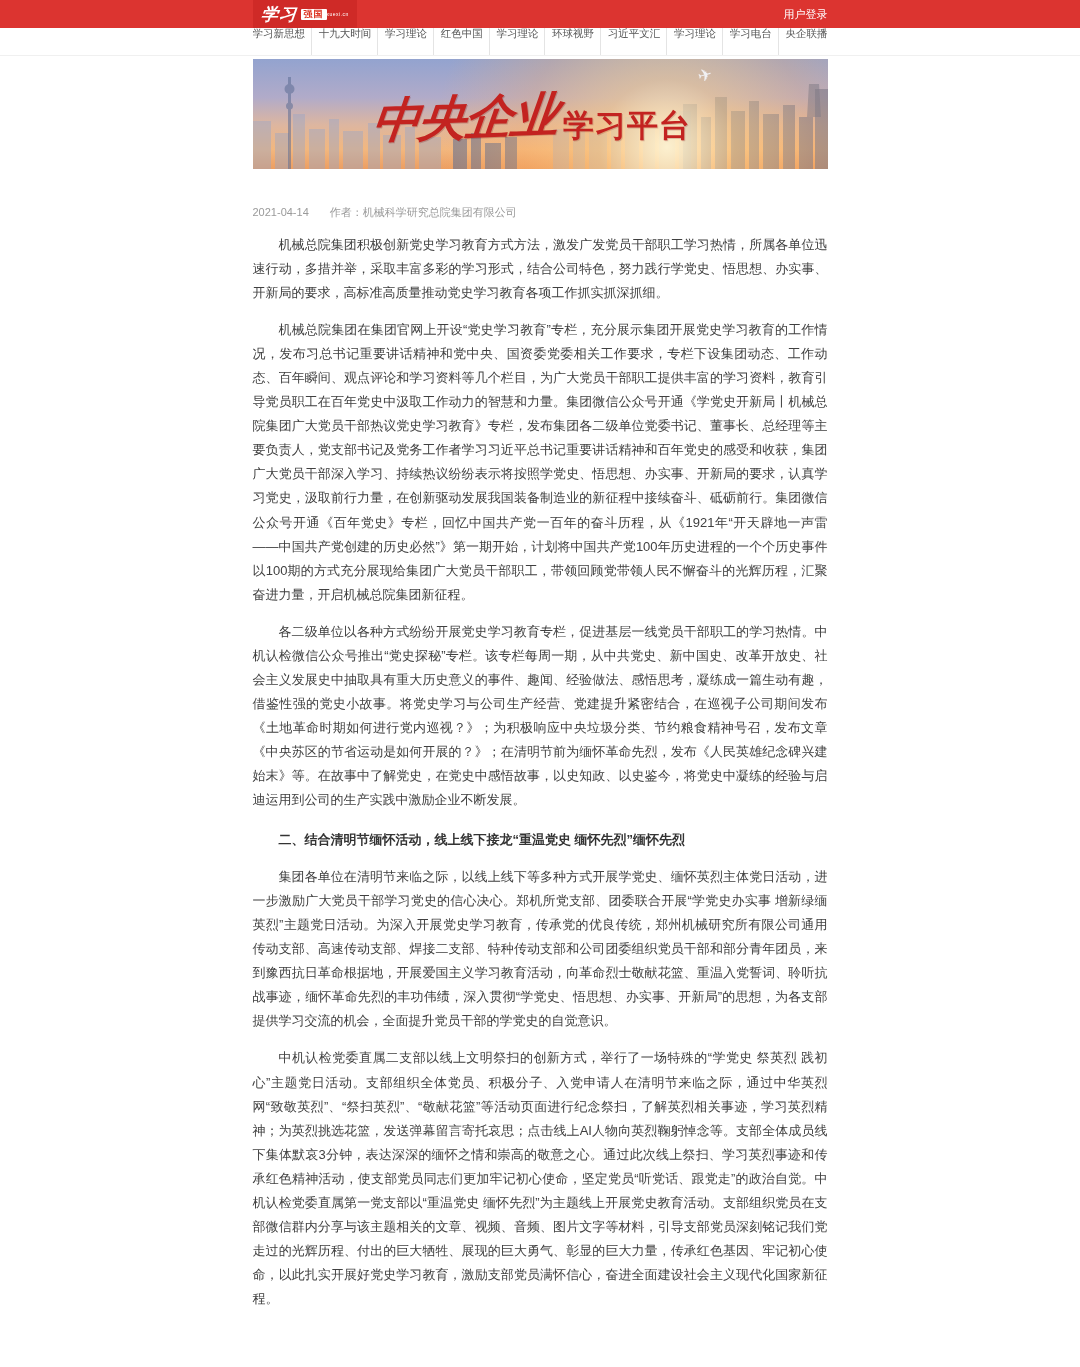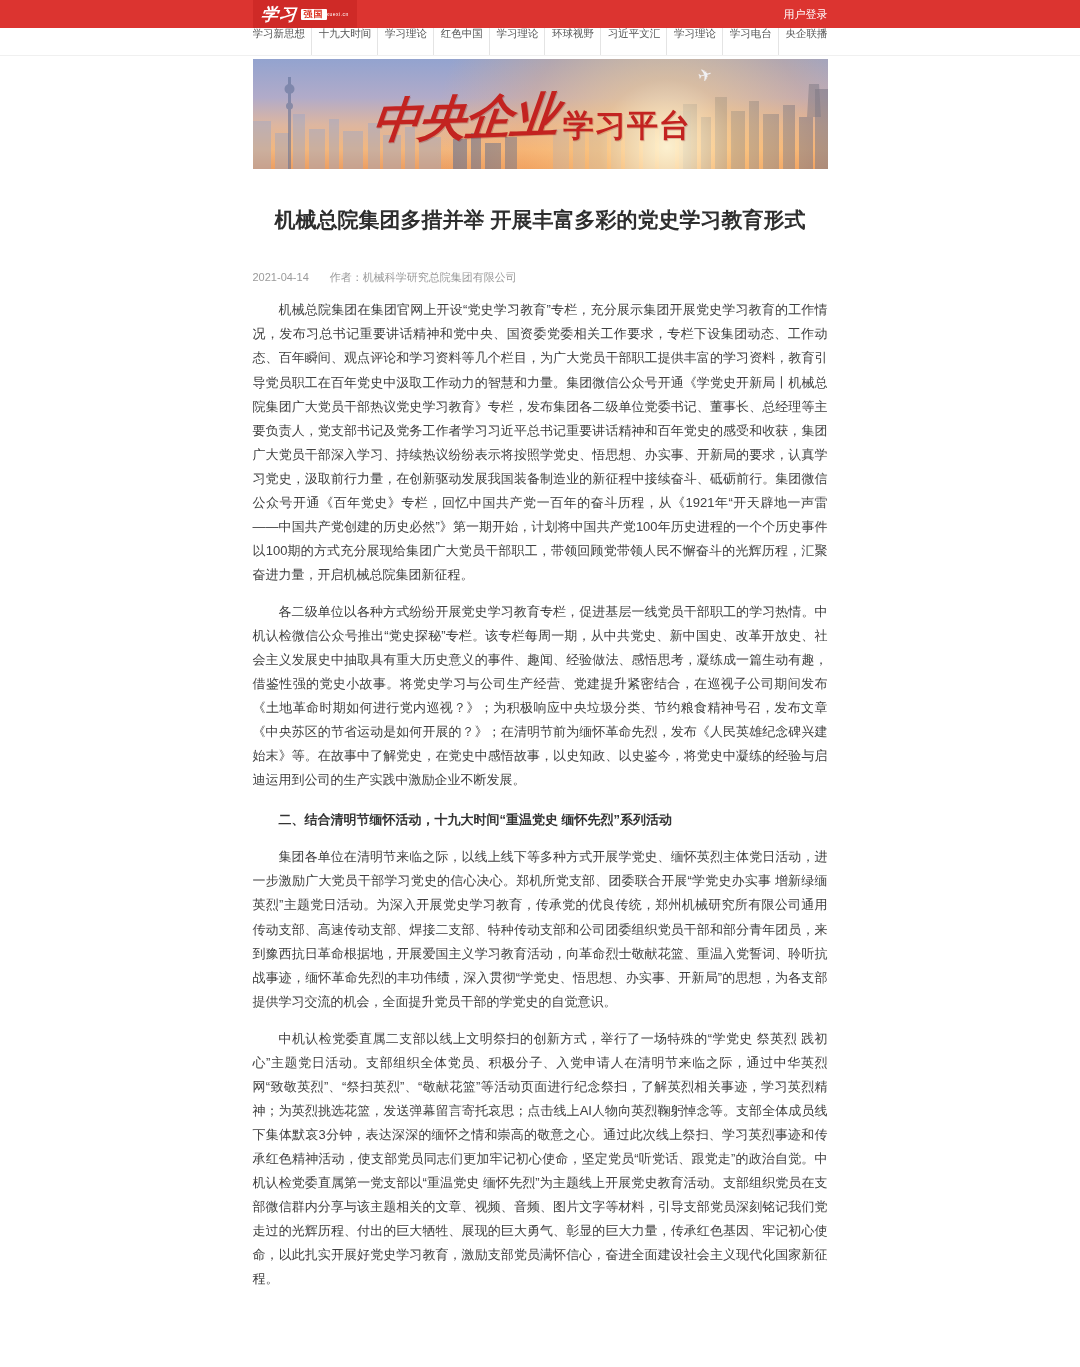--- a/index.html
+++ b/index.html
@@ -134,27 +134,27 @@
     <div class="banner-sun"></div>
     <span class="plane">✈</span>
     <div class="banner-title">
       <span class="bt-script">中央企业</span>
       <span class="bt-bold">学习平台</span>
     </div>
   </div>
 
 
   <article>
-    <h1 class="article-title">机械总院集团多措并举 开展丰富多彩的党史学习教育形式</h1>
     <div class="article-meta">
       <span class="date">2021-04-14</span>
       <span><span>作者：</span><span>机械科学研究总院集团有限公司</span></span>
     </div>
     <div class="article-body" id="article-body">
+        <p>机械总院集团积极创新党史学习教育方式方法，激发广发党员干部职工学习热情，所属各单位迅速行动，多措并举，采取丰富多彩的学习形式，结合公司特色，努力践行学党史、悟思想、办实事、开新局的要求，高标准高质量推动党史学习教育各项工作抓实抓深抓细。</p>
         <p>机械总院集团在集团官网上开设“党史学习教育”专栏，充分展示集团开展党史学习教育的工作情况，发布习总书记重要讲话精神和党中央、国资委党委相关工作要求，专栏下设集团动态、工作动态、百年瞬间、观点评论和学习资料等几个栏目，为广大党员干部职工提供丰富的学习资料，教育引导党员职工在百年党史中汲取工作动力的智慧和力量。集团微信公众号开通《学党史开新局丨机械总院集团广大党员干部热议党史学习教育》专栏，发布集团各二级单位党委书记、董事长、总经理等主要负责人，党支部书记及党务工作者学习习近平总书记重要讲话精神和百年党史的感受和收获，集团广大党员干部深入学习、持续热议纷纷表示将按照学党史、悟思想、办实事、开新局的要求，认真学习党史，汲取前行力量，在创新驱动发展我国装备制造业的新征程中接续奋斗、砥砺前行。集团微信公众号开通《百年党史》专栏，回忆中国共产党一百年的奋斗历程，从《1921年“开天辟地一声雷——中国共产党创建的历史必然”》第一期开始，计划将中国共产党100年历史进程的一个个历史事件以100期的方式充分展现给集团广大党员干部职工，带领回顾党带领人民不懈奋斗的光辉历程，汇聚奋进力量，开启机械总院集团新征程。</p>
         <p>各二级单位以各种方式纷纷开展党史学习教育专栏，促进基层一线党员干部职工的学习热情。中机认检微信公众号推出“党史探秘”专栏。该专栏每周一期，从中共党史、新中国史、改革开放史、社会主义发展史中抽取具有重大历史意义的事件、趣闻、经验做法、感悟思考，凝练成一篇生动有趣，借鉴性强的党史小故事。将党史学习与公司生产经营、党建提升紧密结合，在巡视子公司期间发布《土地革命时期如何进行党内巡视？》；为积极响应中央垃圾分类、节约粮食精神号召，发布文章《中央苏区的节省运动是如何开展的？》；在清明节前为缅怀革命先烈，发布《人民英雄纪念碑兴建始末》等。在故事中了解党史，在党史中感悟故事，以史知政、以史鉴今，将党史中凝练的经验与启迪运用到公司的生产实践中激励企业不断发展。</p>
-        <h3 class="sec">二、结合清明节缅怀活动，十九大时间“重温党史 缅怀先烈”系列活动</h3>
+        <h3 class="sec">二、结合清明节缅怀活动，线上线下接龙“重温党史 缅怀先烈”缅怀先烈</h3>
         <p>集团各单位在清明节来临之际，以线上线下等多种方式开展学党史、缅怀英烈主体党日活动，进一步激励广大党员干部学习党史的信心决心。郑机所党支部、团委联合开展“学党史办实事 增新绿缅英烈”主题党日活动。为深入开展党史学习教育，传承党的优良传统，郑州机械研究所有限公司通用传动支部、高速传动支部、焊接二支部、特种传动支部和公司团委组织党员干部和部分青年团员，来到豫西抗日革命根据地，开展爱国主义学习教育活动，向革命烈士敬献花篮、重温入党誓词、聆听抗战事迹，缅怀革命先烈的丰功伟绩，深入贯彻“学党史、悟思想、办实事、开新局”的思想，为各支部提供学习交流的机会，全面提升党员干部的学党史的自觉意识。</p>
         <p>中机认检党委直属二支部以线上文明祭扫的创新方式，举行了一场特殊的“学党史 祭英烈 践初心”主题党日活动。支部组织全体党员、积极分子、入党申请人在清明节来临之际，通过中华英烈网“致敬英烈”、“祭扫英烈”、“敬献花篮”等活动页面进行纪念祭扫，了解英烈相关事迹，学习英烈精神；为英烈挑选花篮，发送弹幕留言寄托哀思；点击线上AI人物向英烈鞠躬悼念等。支部全体成员线下集体默哀3分钟，表达深深的缅怀之情和崇高的敬意之心。通过此次线上祭扫、学习英烈事迹和传承红色精神活动，使支部党员同志们更加牢记初心使命，坚定党员“听党话、跟党走”的政治自觉。中机认检党委直属第一党支部以“重温党史 缅怀先烈”为主题线上开展党史教育活动。支部组织党员在支部微信群内分享与该主题相关的文章、视频、音频、图片文字等材料，引导支部党员深刻铭记我们党走过的光辉历程、付出的巨大牺牲、展现的巨大勇气、彰显的巨大力量，传承红色基因、牢记初心使命，以此扎实开展好党史学习教育，激励支部党员满怀信心，奋进全面建设社会主义现代化国家新征程。</p>
       </div>
   </article>
 
 </div>
 
 </body></html>

